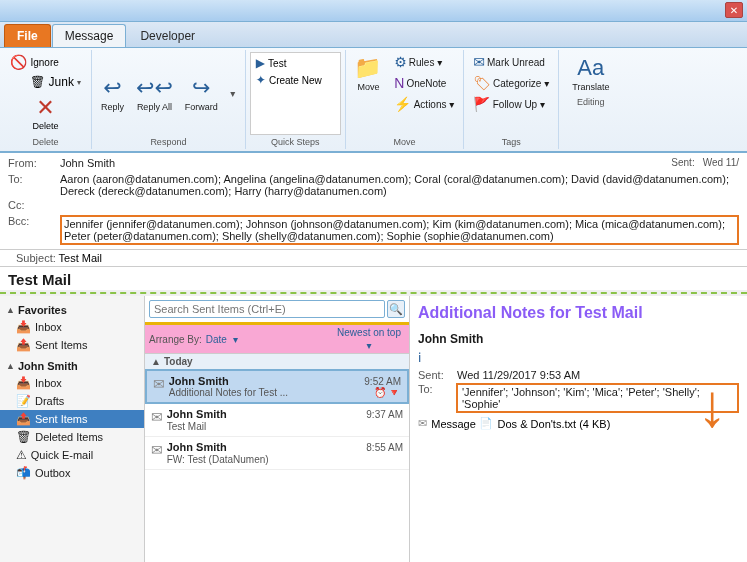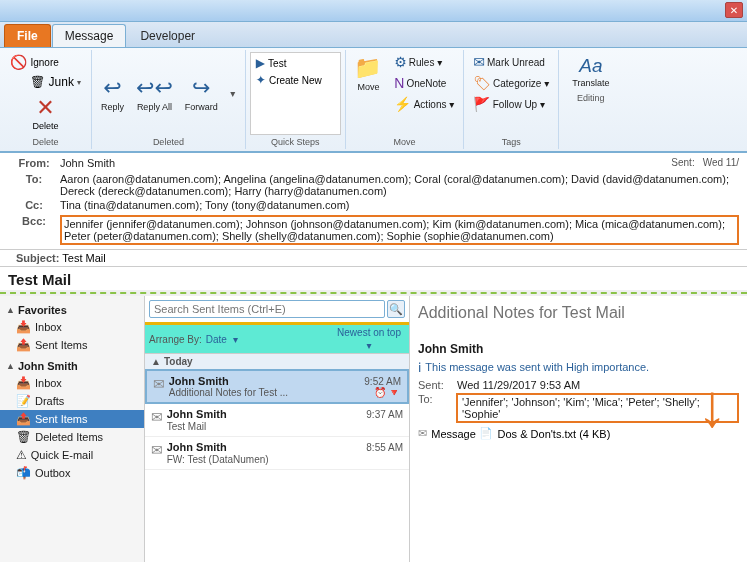--- a/index.html
+++ b/index.html
@@ -167,22 +167,21 @@
       display: flex;
       align-items: flex-start;
       min-height: 16px;
       padding: 1px 0;
       font-size: 11px;
     }
     .header-label {
       color: #555;
       width: 52px;
       flex-shrink: 0;
-      font-weight: bold;
-      text-align: center;
+      font-weight: normal;
     }
     .header-value {
       color: #1a1a1a;
       flex: 1;
     }
     .header-sent {
       color: #555;
       font-size: 10px;
       margin-left: 8px;
     }
@@ -291,21 +290,21 @@
       cursor: pointer;
       font-size: 11px;
     }
     .arrange-bar {
       display: flex;
       align-items: center;
       padding: 2px 4px;
       border-bottom: 1px solid #ccc;
       font-size: 10px;
       color: #555;
-      background: #5eead4;
+      background: #f9a8d4;
     }
     .arrange-bar span { margin-right: 4px; }
     .arrange-dropdown {
       display: flex;
       align-items: center;
       gap: 2px;
       cursor: pointer;
       color: #2a6099;
     }
     .arrange-right {
@@ -347,23 +346,23 @@
     
     .reading-pane {
       flex: 1;
       background: white;
       padding: 8px;
       overflow-y: auto;
       position: relative;
     }
     .reading-title {
       font-size: 16px;
-      font-weight: normal;
-      color: #737373;
-      margin-bottom: 20px;
+      font-weight: bold;
+      color: #8b5cf6;
+      margin-bottom: 10px;
     }
     .reading-from {
       font-size: 12px;
       font-weight: bold;
       color: #1a1a1a;
       margin-bottom: 2px;
     }
     .reading-importance {
       display: flex;
       align-items: center;
@@ -506,21 +505,21 @@
           <span class="ribbon-btn-label">Reply All</span>
         </div>
         <div class="ribbon-btn">
           <span style="font-size:22px;color:#2a6099;">↪</span>
           <span class="ribbon-btn-label">Forward</span>
         </div>
         <div class="ribbon-btn" style="min-width:16px;">
           <span style="font-size:10px;color:#555;">▾</span>
         </div>
       </div>
-      <div class="ribbon-group-label">Deleted</div>
+      <div class="ribbon-group-label">Respond</div>
     </div>
 
     <div class="quick-steps-group">
       <div class="quick-steps-inner">
         <div class="qs-item">
           <span class="qs-icon">▶</span>
           <span>Test</span>
         </div>
         <div class="qs-item">
           <span class="qs-icon">✦</span>
@@ -567,21 +566,21 @@
         <div class="ribbon-btn-small">
           <span class="ribbon-btn-small-icon" style="color:#e87722;">🚩</span>
           <span class="ribbon-btn-small-label">Follow Up ▾</span>
         </div>
       </div>
       <div class="ribbon-group-label">Tags</div>
     </div>
 
     <div class="editing-group">
       <div class="ribbon-btn">
-        <span style="font-size:19px;color:#2a6099;font-style:italic;">Aa</span>
+        <span style="font-size:22px;color:#2a6099;">Aa</span>
         <span class="ribbon-btn-label">Translate</span>
       </div>
       <div class="ribbon-group-label">Editing</div>
     </div>
 
   </div>
 </div>
 
 <div class="email-header">
   <div class="header-row">
@@ -589,21 +588,20 @@
     <span class="header-value">John Smith</span>
     <span class="header-sent">Sent:</span>
     <span class="header-sent">Wed 11/</span>
   </div>
   <div class="header-row">
     <span class="header-label">To:</span>
     <span class="header-value">Aaron (aaron@datanumen.com); Angelina (angelina@datanumen.com); Coral (coral@datanumen.com); David (david@datanumen.com); Dereck (dereck@datanumen.com); Harry (harry@datanumen.com)</span>
   </div>
   <div class="header-row">
     <span class="header-label">Cc:</span>
-    <span class="header-value">Tina (tina@datanumen.com); Tony (tony@datanumen.com)</span>
   </div>
   <div class="header-row">
     <span class="header-label">Bcc:</span>
     <div class="bcc-highlight">
       <span class="header-value">Jennifer (jennifer@datanumen.com); Johnson (johnson@datanumen.com); Kim (kim@datanumen.com); Mica (mica@datanumen.com); Peter (peter@datanumen.com); Shelly (shelly@datanumen.com); Sophie (sophie@datanumen.com)</span>
     </div>
   </div>
 </div>
 <div class="subject-row">
   <span class="header-label">Subject:</span>
@@ -723,21 +721,20 @@
         <span class="mail-item-subject">FW: Test (DataNumen)</span>
       </div>
     </div>
   </div>
 
   <div class="reading-pane">
     <div class="reading-title">Additional Notes for Test Mail</div>
     <div class="reading-from">John Smith</div>
     <div class="reading-importance">
       <span class="info-icon">ℹ</span>
-      <span>This message was sent with High importance.</span>
     </div>
     <div class="reading-meta-row">
       <span class="reading-meta-label">Sent:</span>
       <span class="reading-meta-value">Wed 11/29/2017 9:53 AM</span>
     </div>
     <div class="reading-meta-row">
       <span class="reading-meta-label">To:</span>
       <span class="to-highlight">'Jennifer'; 'Johnson'; 'Kim'; 'Mica'; 'Peter'; 'Shelly'; 'Sophie'</span>
     </div>
     <div class="attachment-row">

